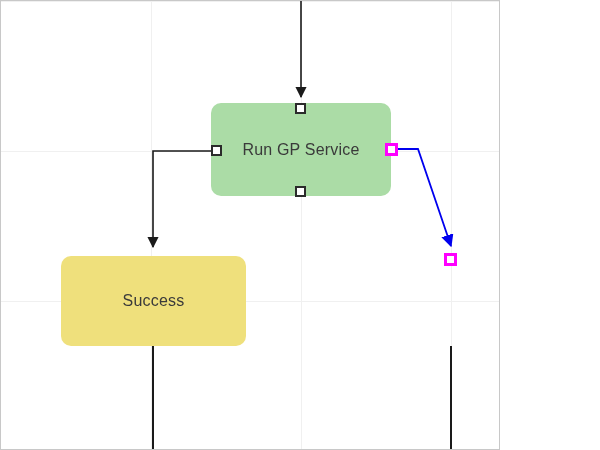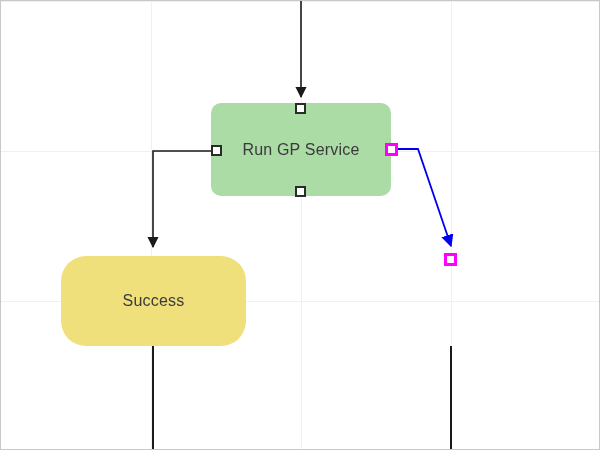--- a/index.html
+++ b/index.html
@@ -3,21 +3,21 @@
 <meta charset="utf-8">
 <style>
   html, body {
     margin: 0;
     padding: 0;
     background: #ffffff;
     font-family: "Liberation Sans", sans-serif;
   }
   #canvas {
     position: relative;
-    width: 600px;
+    width: 500px;
     height: 450px;
     background: #ffffff;
     border: 1px solid #c8c8c8;
     box-sizing: border-box;
     overflow: hidden;
     padding-left: 24px;
   }
   #grid-layer, #edge-layer, #node-layer, #port-layer {
     position: absolute;
     left: 0;
@@ -105,21 +105,21 @@
 
     <polyline points="450,345 450,450" fill="none" stroke="#1a1a1a" stroke-width="2"></polyline>
   </svg>
 
   <div id="node-layer">
 
     <div class="node node-process" style="left:210px; top:102px; width:180px; height:93px;">
       <span class="node-label">Run GP Service</span>
     </div>
 
-    <div class="node node-terminal" style="left:60px; top:255px; width:185px; height:90px;border-radius:25px;">
+    <div class="node node-terminal" style="left:60px; top:255px; width:185px; height:90px;">
       <span class="node-label">Success</span>
     </div>
 
 
   </div>
 
   <div id="port-layer">
 
     <div class="port port-default" style="left:294px; top:102px;"></div>
 

